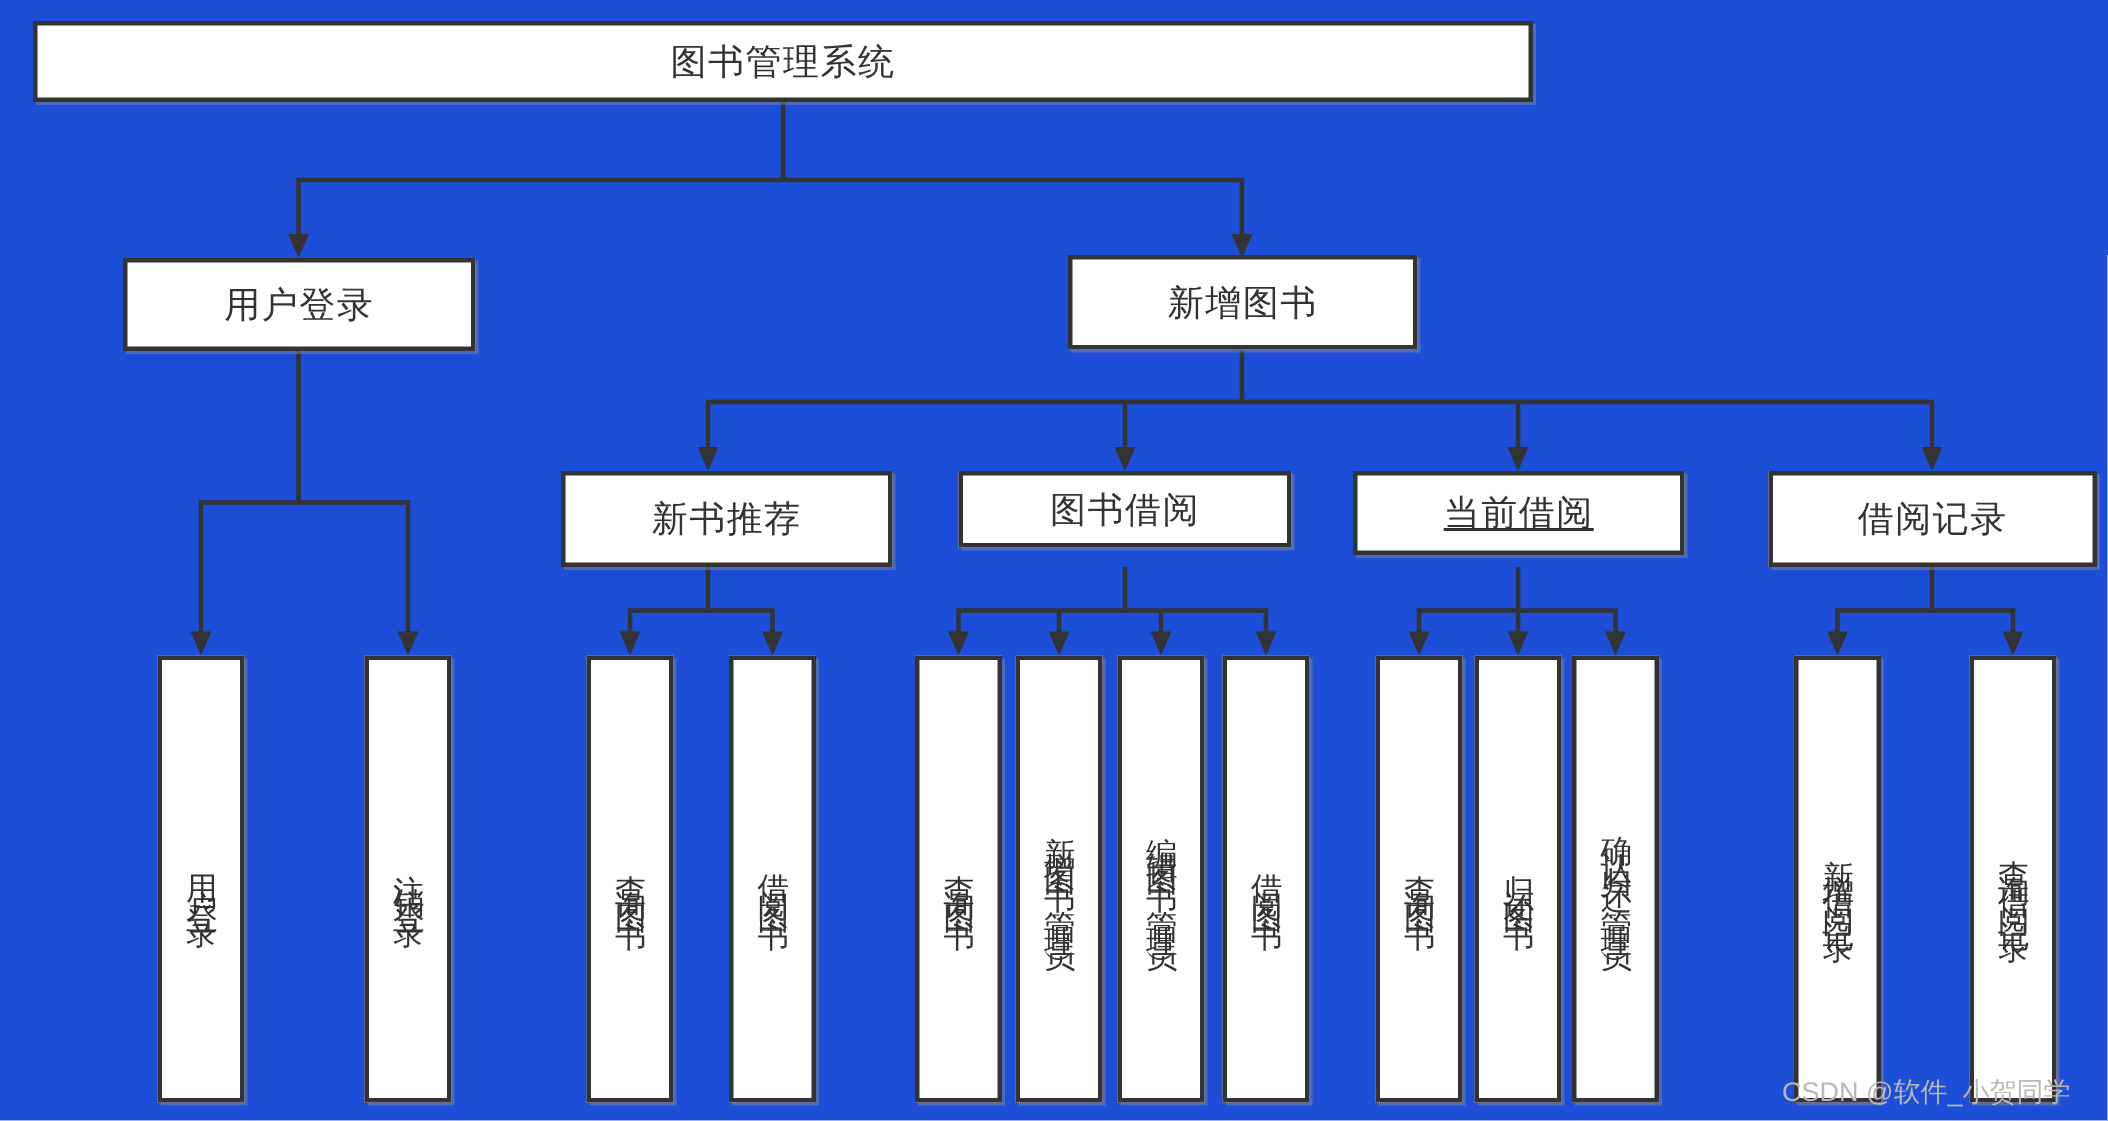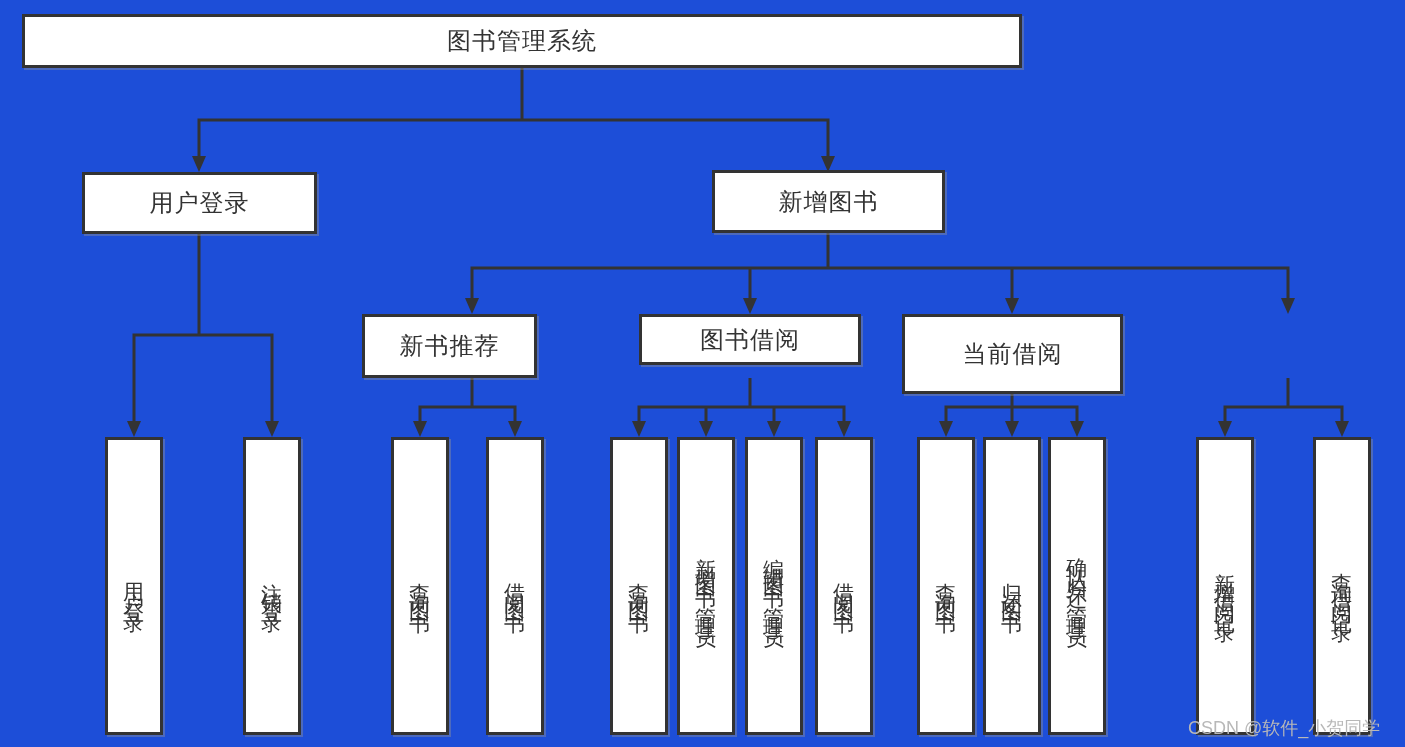--- a/index.html
+++ b/index.html
@@ -58,23 +58,23 @@
     top: 716px;
     font-size: 18px;
     color: #b8b8b8;
     z-index: 3;
     white-space: nowrap;
   }
   
   #box-root  { left: 22px;  top: 14px;  width: 1000px; height: 54px; }
   #box-user  { left: 82px;  top: 172px; width: 235px;  height: 62px; }
   #box-mgmt  { left: 712px; top: 170px; width: 233px;  height: 63px; }
-  #box-s0    { left: 362px; top: 314px; width: 175px;  height: 64px; }
+  #box-s0    { left: 374px; top: 314px; width: 221px;  height: 64px; }
   #box-s1    { left: 639px; top: 314px; width: 222px;  height: 51px; }
-  #box-s2    { left: 902px; top: 314px; width: 221px;  height: 80px; }
+  #box-s2    { left: 902px; top: 314px; width: 221px;  height: 56px; text-decoration: underline; }
   #box-s3    { left: 1179px;top: 314px; width: 219px;  height: 64px; }
   #leaf-u0 { left: 105px;  top: 437px; }
   #leaf-u1 { left: 243px;  top: 437px; }
   #leaf-n0 { left: 391px;  top: 437px; }
   #leaf-n1 { left: 486px;  top: 437px; }
   #leaf-b0 { left: 610px;  top: 437px; }
   #leaf-b1 { left: 677px;  top: 437px; }
   #leaf-b2 { left: 745px;  top: 437px; }
   #leaf-b3 { left: 815px;  top: 437px; }
   #leaf-c0 { left: 917px;  top: 437px; }
@@ -129,20 +129,21 @@
   </svg>
 
   <div class="hbox" id="box-root">图书管理系统</div>
 
   <div class="hbox" id="box-user">用户登录</div>
   <div class="hbox" id="box-mgmt">新增图书</div>
 
   <div class="hbox" id="box-s0">新书推荐</div>
   <div class="hbox" id="box-s1">图书借阅</div>
   <div class="hbox" id="box-s2">当前借阅</div>
+  <div class="hbox" id="box-s3">借阅记录</div>
 
   <div class="vbox" id="leaf-u0">
     <span>用户登录</span>
   </div>
   <div class="vbox" id="leaf-u1">
     <span>注销登录</span>
   </div>
 
   <div class="vbox" id="leaf-n0">
     <span>查询图书</span>

